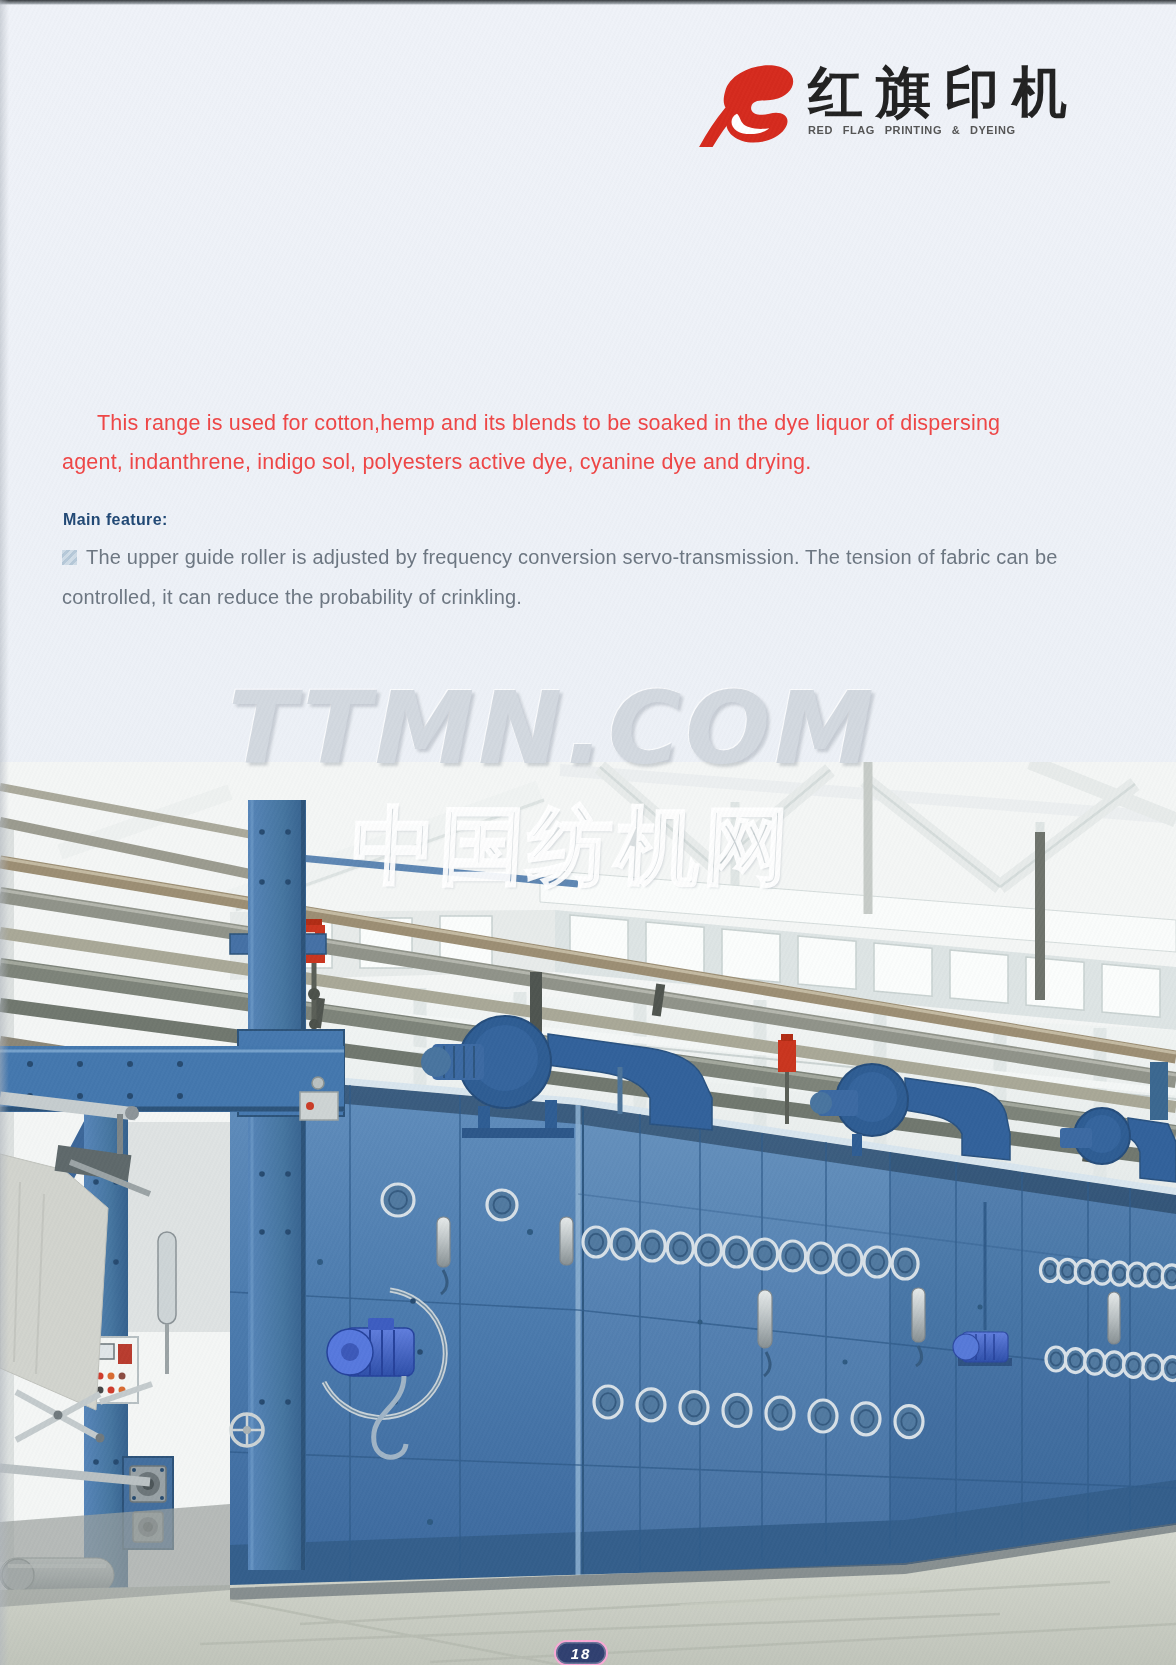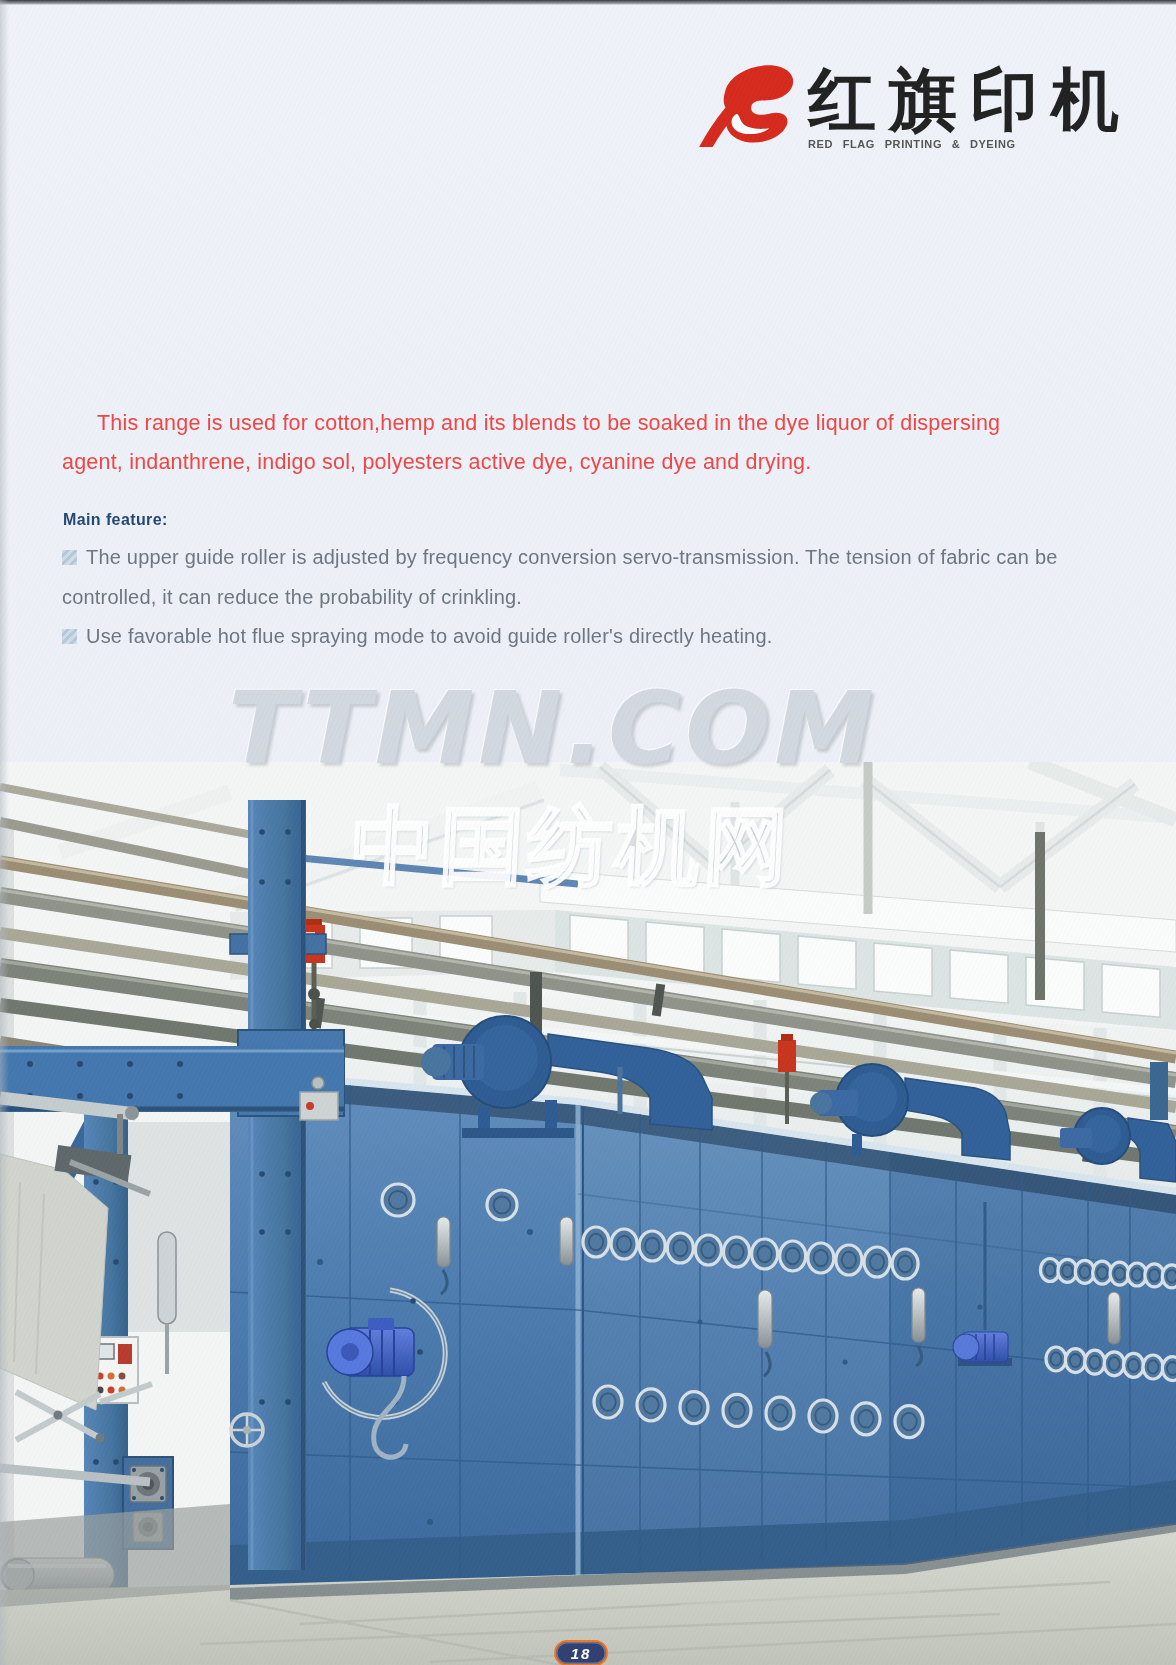--- a/index.html
+++ b/index.html
@@ -11,21 +11,21 @@
   .scan-top{position:absolute;top:0;left:0;right:0;height:5px;z-index:40;
     background:linear-gradient(#34383c,#9aa0a6 70%,rgba(154,160,166,0));pointer-events:none;}
   .scan-left{position:absolute;top:0;left:0;bottom:0;width:9px;z-index:40;
     background:linear-gradient(90deg,rgba(176,182,190,.55),rgba(176,182,190,0));pointer-events:none;}
   .grain{position:absolute;inset:0;z-index:45;pointer-events:none;opacity:.5;
     background:repeating-linear-gradient(115deg,rgba(255,255,255,.045) 0 2px,rgba(120,132,146,.045) 2px 4px);}
 
   
   .logo{position:absolute;left:694px;top:58px;display:flex;gap:12px;align-items:flex-start;z-index:10;}
   .logo-mark{width:102px;height:90px;flex:0 0 auto;}
-  .logo-cn{font-size:68px;font-weight:700;color:#1f1f1f;letter-spacing:13px;line-height:1.1;white-space:nowrap;margin-top:4px;}
+  .logo-cn{font-size:55px;font-weight:700;color:#1f1f1f;letter-spacing:13px;line-height:1.1;white-space:nowrap;margin-top:4px;}
   .logo-en{font-size:11px;font-weight:700;color:#535353;letter-spacing:.6px;word-spacing:6px;white-space:nowrap;margin-top:1px;}
 
   
   .intro{position:absolute;left:62px;top:404px;width:998px;z-index:10;
     font-size:21.5px;line-height:39px;color:#ef4444;letter-spacing:.2px;}
   .intro p{margin:0;text-indent:35px;}
 
   
   .features{position:absolute;left:62px;top:511px;width:1002px;z-index:10;}
   .features h2{margin:0 0 9px 1px;font-size:16px;font-weight:700;color:#1e4673;letter-spacing:.4px;}
@@ -48,21 +48,21 @@
   .photo svg{display:block;width:1176px;height:903px;}
 
   
   .ph{fill:#4f789f;stroke:#d7e0e7;stroke-width:3.2px;}
   .ph-in{fill:none;stroke:#33597f;stroke-width:1.8px;}
   .seam{stroke:#2e5a89;stroke-width:1.6;opacity:.75;}
   .bolt{fill:#24486e;}
 
   
   .page-pill{position:absolute;left:554px;top:1640px;width:50px;height:22px;z-index:20;
-    background:#2e3e6f;border:2px solid #f97316;border-radius:13px;
+    background:#2e3e6f;border:2px solid #f9a8d4;border-radius:13px;
     box-shadow:inset 0 0 0 1.5px rgba(255,255,255,.28);
     display:flex;align-items:center;justify-content:center;
     color:#ffffff;font-size:15px;font-weight:700;font-style:italic;letter-spacing:2px;}
 </style>
 </head>
 <body>
 
 <div class="scan-top"></div>
 <div class="scan-left"></div>
 
@@ -81,21 +81,20 @@
 </div>
 
 <div class="intro">
   <p>This range is used for cotton,hemp and its blends to be soaked in the dye liquor of dispersing agent, indanthrene, indigo sol, polyesters active dye, cyanine dye and drying.</p>
 </div>
 
 <div class="features">
   <h2>Main feature:</h2>
   <ul>
     <li><span class="bullet-sq"></span><span>The upper guide roller is adjusted by frequency conversion servo-transmission. The tension of fabric can be controlled, it can reduce the probability of crinkling.</span></li>
-    <li><span class="bullet-sq"></span><span>Use favorable hot flue spraying mode to avoid guide roller's directly heating.</span></li>
   </ul>
 </div>
 
 <div class="wm-latin">TTMN.COM</div>
 <div class="wm-cn">中国纺机网</div>
 
 <figure class="photo" style="margin:0" role="img" aria-label="Long blue dyeing range machine with porthole windows and blower fans inside a white factory hall with overhead pipes and roof trusses">
 <svg id="machine-photo-svg" viewBox="0 0 1176 903" preserveAspectRatio="none">
   <defs>
     <linearGradient id="gWall" x1="0" y1="0" x2="0" y2="1">

